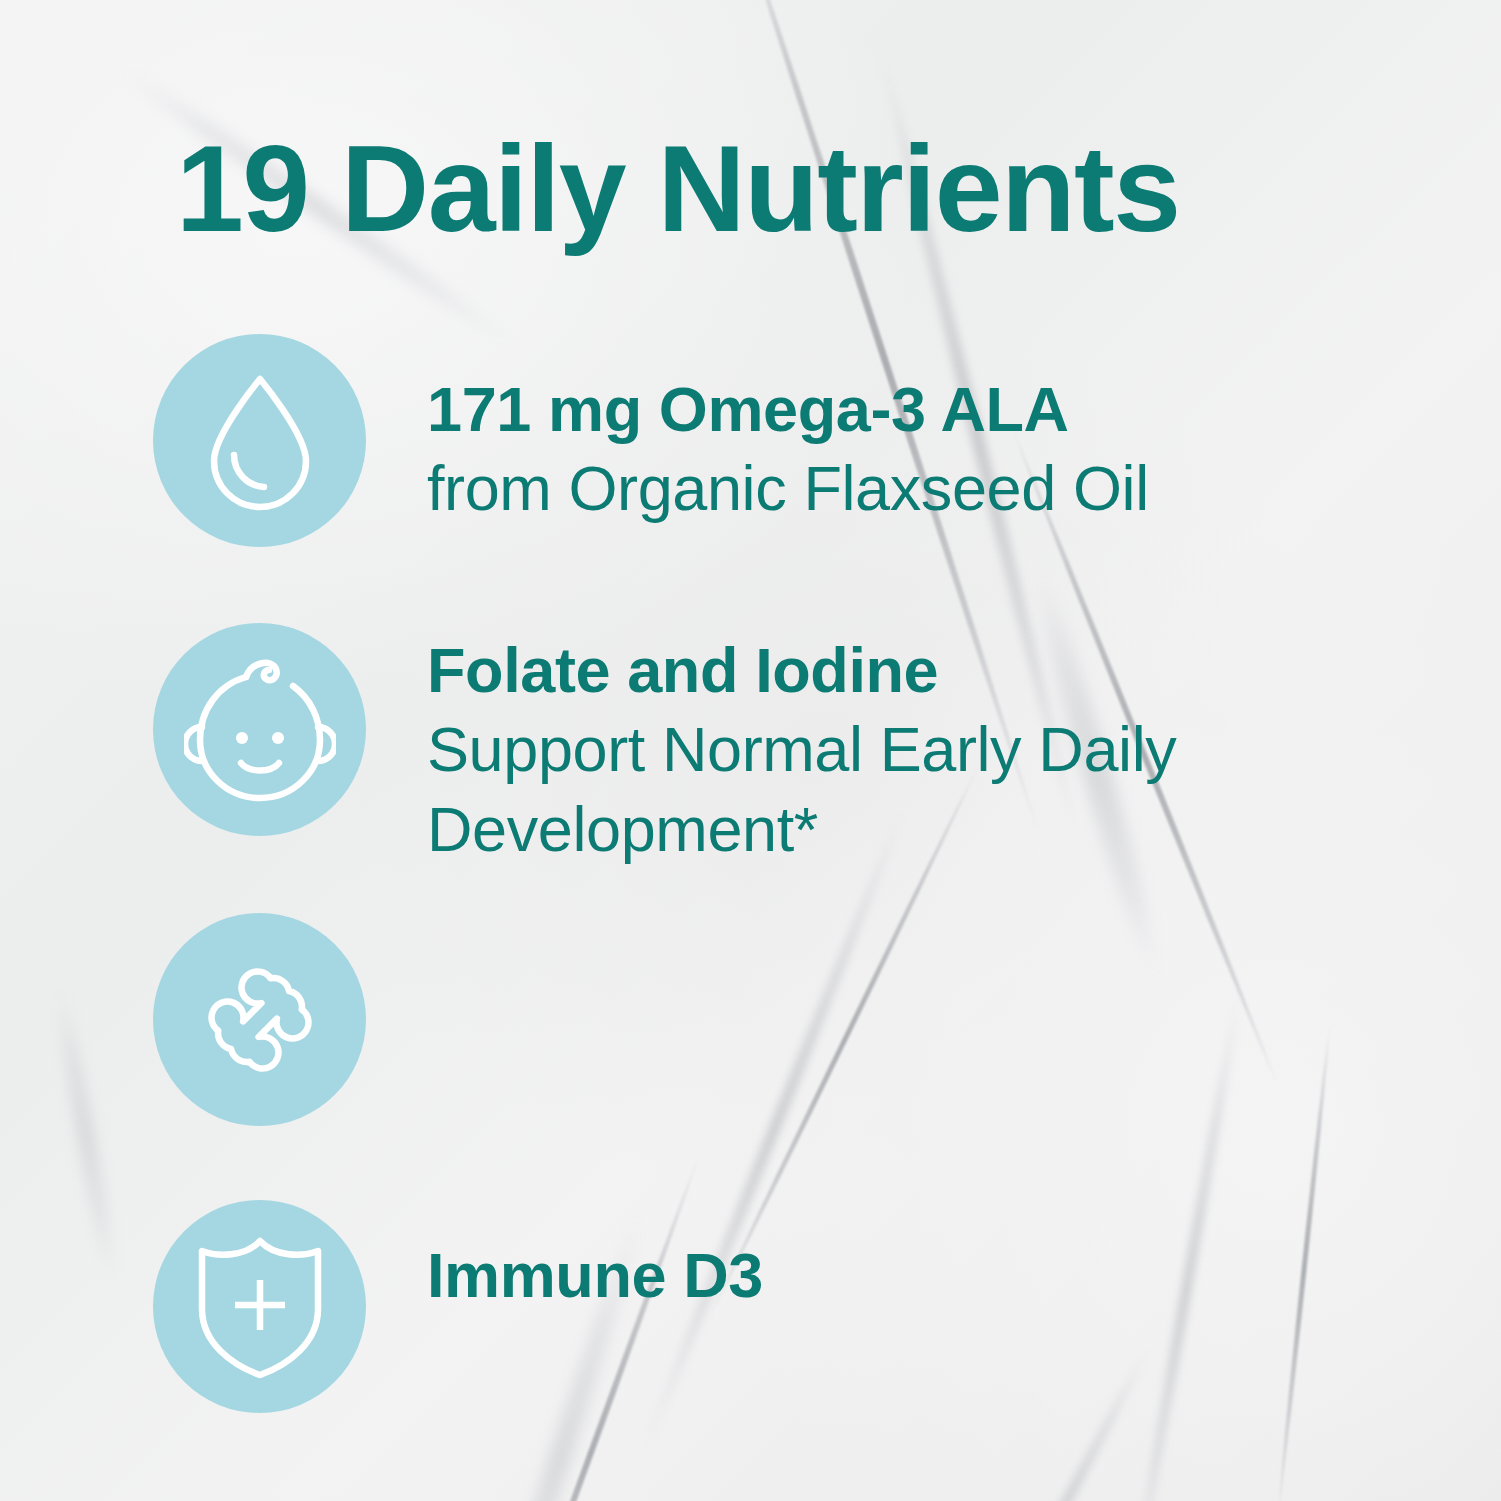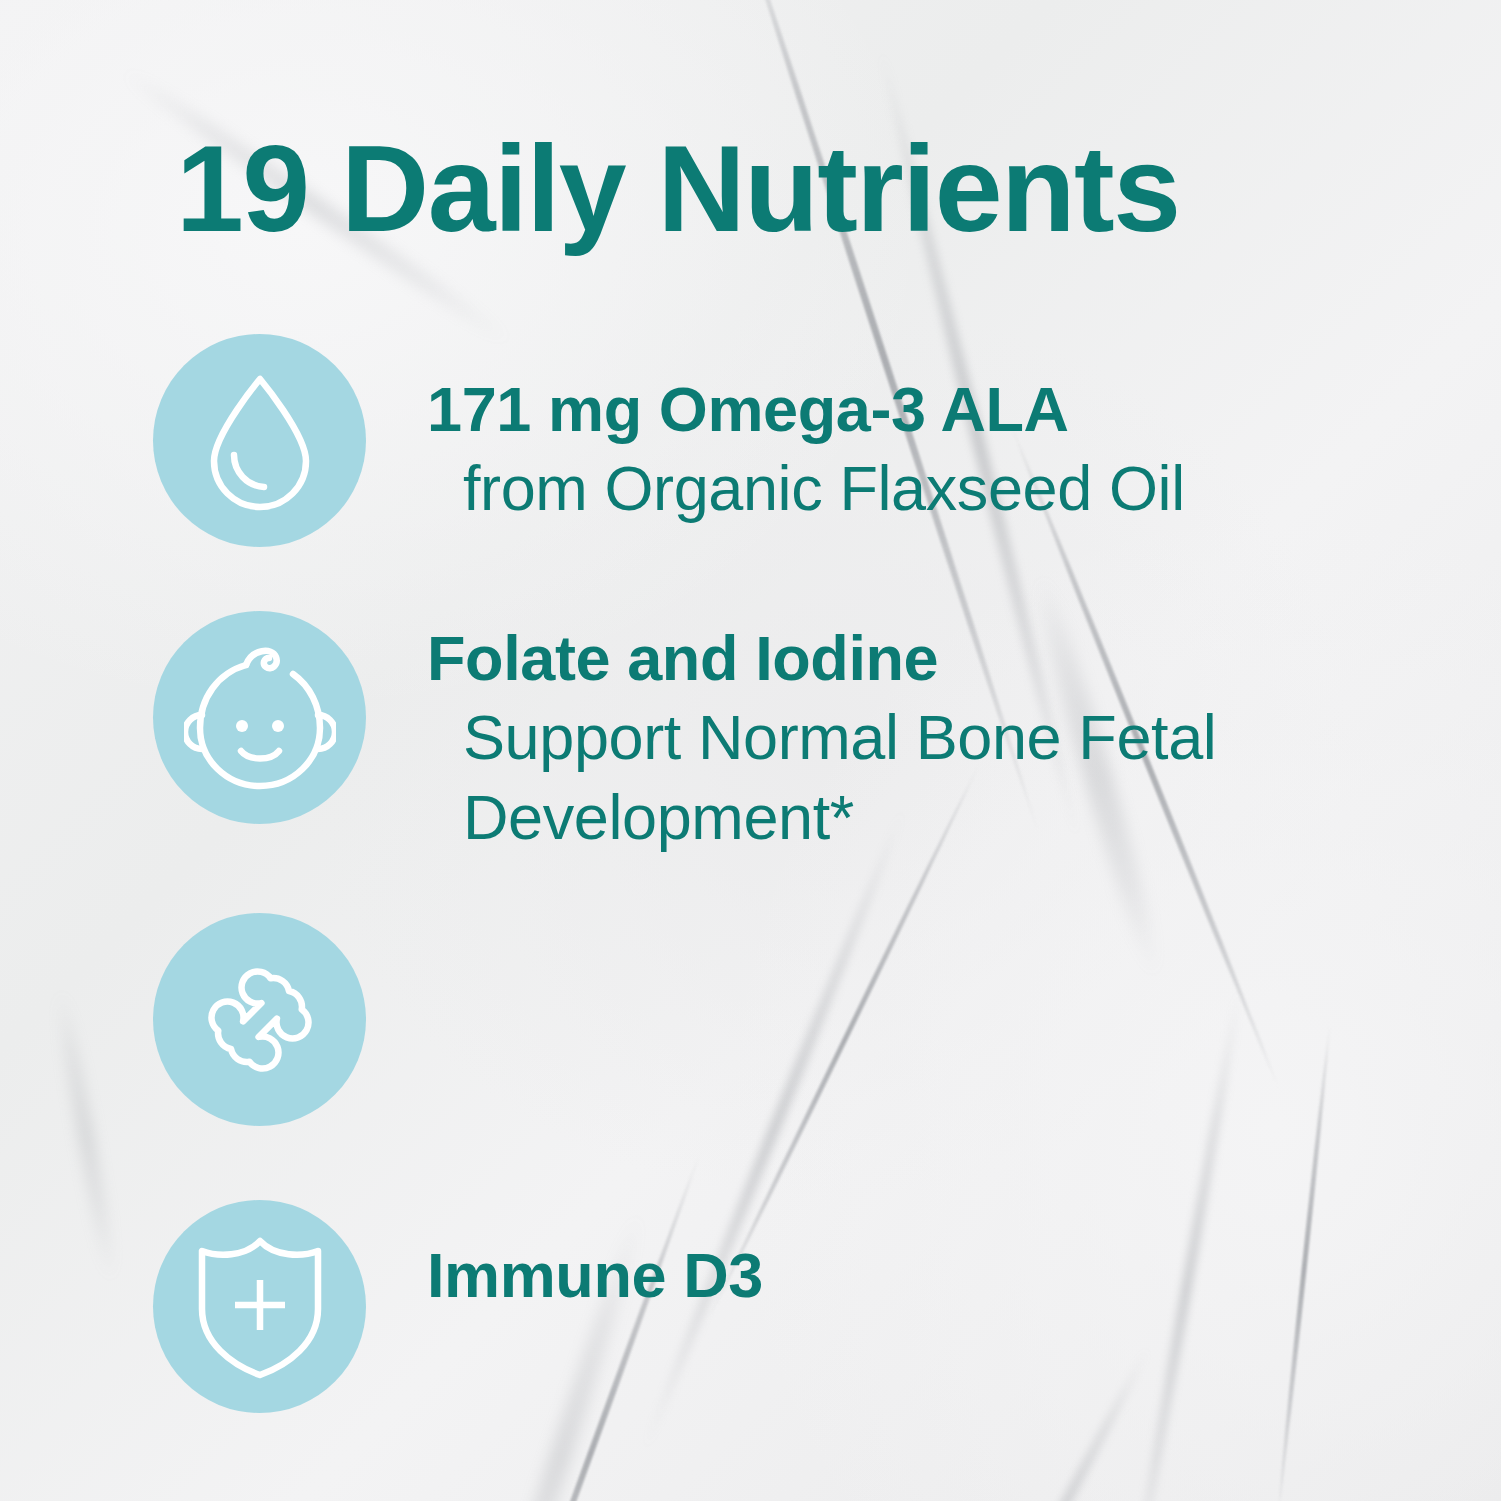--- a/index.html
+++ b/index.html
@@ -103,21 +103,20 @@
     font-weight: 700;
     line-height: 1.26;
     letter-spacing: -0.4px;
     white-space: nowrap;
   }
   .line-reg {
     font-size: 63px;
     font-weight: 400;
     line-height: 1.26;
     letter-spacing: -0.4px;
-    margin-left: 36px;
   }
 </style>
 </head>
 <body>
 
 <div class="page">
 
   <div class="marble-base"></div>
 
   <div class="vein" style="left:730px; top:-120px; width:1000px; height:7px; transform:rotate(72deg); transform-origin:left center;"></div>
@@ -146,21 +145,21 @@
             <path d="M34 84 a32 32 0 0 0 30 32" fill="none" stroke="#ffffff" stroke-width="6.5" stroke-linecap="round"></path>
           </svg>
         </span>
       </div>
       <div class="nutrient-text" style="top:36px;">
         <div class="line-bold">171 mg Omega-3 ALA</div>
         <div class="line-reg">from Organic Flaxseed Oil</div>
       </div>
     </div>
 
-    <div class="nutrient-row" style="top:293px; height:230px;">
+    <div class="nutrient-row" style="top:305px; height:230px;">
       <div class="icon-badge" style="top:0px;">
         <span>
           <svg width="152" height="150" viewBox="0 0 152 150">
 
             <path d="M62 22 C34 30 16 55 16 85 a60 58 0 0 0 120 0 c0 -22 -10 -42 -27 -54" fill="none" stroke="#ffffff" stroke-width="6.5" stroke-linecap="round"></path>
 
             <path d="M62 22 C68 6 88 4 92 14 c3 8 -5 14 -10 10 c-4 -3 -2 -9 3 -9" fill="none" stroke="#ffffff" stroke-width="6.5" stroke-linecap="round"></path>
 
             <path d="M18 72 a17 17 0 0 0 0 34" fill="none" stroke="#ffffff" stroke-width="6.5" stroke-linecap="round"></path>
 
@@ -168,21 +167,21 @@
 
             <circle cx="58" cy="83" r="6" fill="#ffffff"></circle>
             <circle cx="94" cy="83" r="6" fill="#ffffff"></circle>
 
             <path d="M57 108 c8 10 30 10 38 0" fill="none" stroke="#ffffff" stroke-width="6.5" stroke-linecap="round"></path>
           </svg>
         </span>
       </div>
       <div class="nutrient-text" style="top:8px;">
         <div class="line-bold">Folate and Iodine</div>
-        <div class="line-reg">Support Normal Bone Fetal Development*</div>
+        <div class="line-reg">Support Normal Early Daily Development*</div>
       </div>
     </div>
 
     <div class="nutrient-row" style="top:595px; height:230px;">
       <div class="icon-badge" style="top:0px;">
         <span>
           <svg width="150" height="150" viewBox="0 0 150 150">
             <g transform="rotate(-45 75 75)">
               <path d="M34 75
                        a16 16 0 0 1 4 -22

